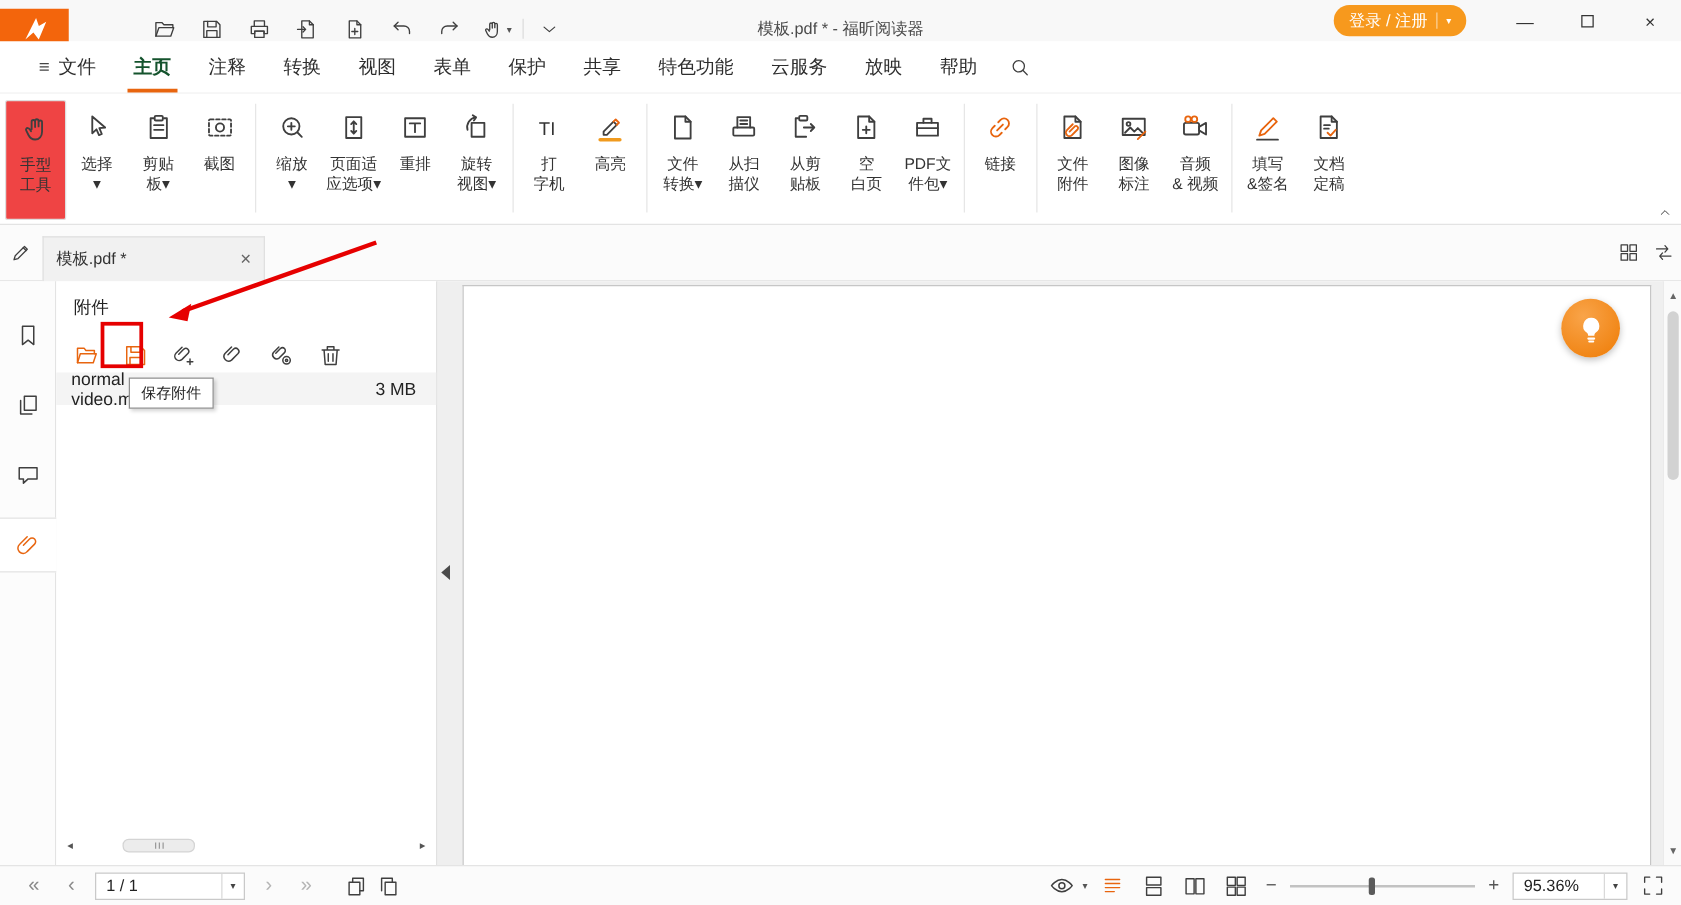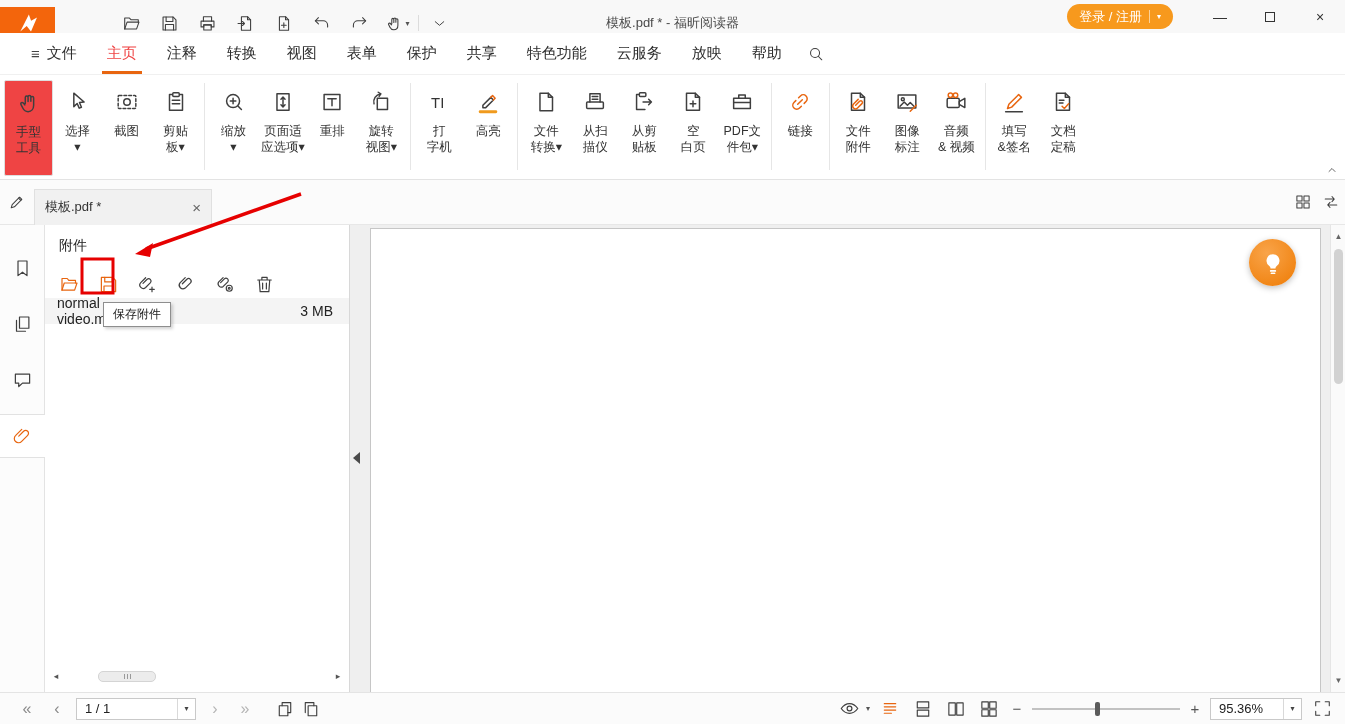--- a/index.html
+++ b/index.html
@@ -20,21 +20,21 @@
   .login-btn .arr{font-size:8px}
   .win-controls{position:absolute;right:0;top:0;height:33px;display:flex}
   .wc{width:50px;height:33px;display:flex;align-items:center;justify-content:center;color:#333;font-size:14px}
   .wc .maxbox{width:10px;height:10px;border:1.3px solid #333}
 
   
   .menubar{position:absolute;top:33px;left:0;right:0;height:42px;background:#fff;border-bottom:1px solid #F0F0F0;display:flex;align-items:stretch;padding-left:16px}
   .menubar-items{display:flex;align-items:stretch}
   .menu-item{display:flex;align-items:center;gap:7px;padding:0 15px;font-size:15px;color:#2e2e2e;position:relative;cursor:default}
   .menu-item .hamb{font-size:15px;color:#444}
-  .menu-item.active{color:#ef4444;font-weight:normal}
+  .menu-item.active{color:#14532d;font-weight:bold}
   .menu-item.active::after{content:"";position:absolute;left:10px;right:10px;bottom:0;height:3px;background:#E8650F}
   .menu-search{display:flex;align-items:center;margin-left:10px}
 
   
   .ribbon{position:absolute;top:75px;left:0;right:0;height:105px;background:#fff;border-bottom:1px solid #E3E3E3;display:flex;align-items:stretch;padding:5px 2px 3px 4px}
   .ribbon-items{display:flex;align-items:stretch}
   .ribbon-item{min-width:49px;padding:3px 3px 0;display:flex;flex-direction:column;align-items:center;border-radius:2px;cursor:default}
   .ribbon-item .icon{height:38px}
   .ribbon-item.selected{background:#ef4444;border:1px solid #DEDEDE}
   .rlabel{font-size:12.5px;line-height:16px;color:#333;text-align:center;white-space:pre-line;margin-top:2px}
@@ -276,36 +276,36 @@
             <svg width="26" height="26" viewBox="0 0 28 28" fill="none" stroke="#3f3f3f" stroke-width="1.6" stroke-linecap="round" stroke-linejoin="round">
               <path d="M9.5 4.5v14.5l3.6-3.4 2.2 5 2.4-1-2.1-5 5-.6z"></path>
             </svg>
           </span>
           <div class="rlabel">选择
 ▾</div>
         </div>
         <div class="ribbon-item">
           <span class="icon">
             <svg width="26" height="26" viewBox="0 0 28 28" fill="none" stroke="#3f3f3f" stroke-width="1.6" stroke-linecap="round" stroke-linejoin="round">
-              <rect x="4.5" y="7" width="19" height="14" rx="1" stroke-dasharray="3 2.2"></rect>
-              <circle cx="14" cy="14" r="3.5"></circle>
-            </svg>
-          </span>
-          <div class="rlabel">截图</div>
-        </div>
-        <div class="ribbon-item">
-          <span class="icon">
-            <svg width="26" height="26" viewBox="0 0 28 28" fill="none" stroke="#3f3f3f" stroke-width="1.6" stroke-linecap="round" stroke-linejoin="round">
               <path d="M9.5 6H7v17h14V6h-2.5"></path>
               <rect x="10.5" y="4" width="7" height="4" rx="1"></rect>
               <path d="M10 12h8M10 16h8"></path>
             </svg>
           </span>
           <div class="rlabel">剪贴
 板▾</div>
+        </div>
+        <div class="ribbon-item">
+          <span class="icon">
+            <svg width="26" height="26" viewBox="0 0 28 28" fill="none" stroke="#3f3f3f" stroke-width="1.6" stroke-linecap="round" stroke-linejoin="round">
+              <rect x="4.5" y="7" width="19" height="14" rx="1" stroke-dasharray="3 2.2"></rect>
+              <circle cx="14" cy="14" r="3.5"></circle>
+            </svg>
+          </span>
+          <div class="rlabel">截图</div>
         </div>
         <div class="rsep"></div>
         <div class="ribbon-item">
           <span class="icon">
             <svg width="26" height="26" viewBox="0 0 28 28" fill="none" stroke="#3f3f3f" stroke-width="1.6" stroke-linecap="round" stroke-linejoin="round">
               <circle cx="13" cy="13" r="7"></circle>
               <path d="M13 10v6M10 13h6M18.5 18.5l3.5 3.5"></path>
             </svg>
           </span>
           <div class="rlabel">缩放

